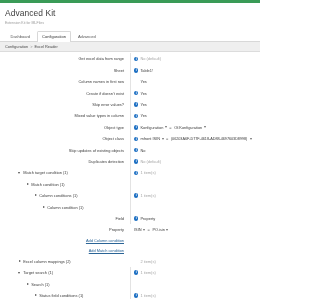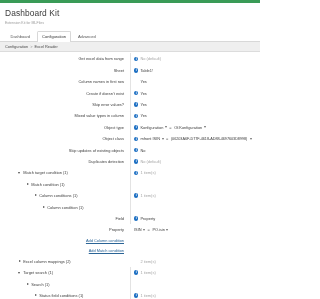--- a/index.html
+++ b/index.html
@@ -143,21 +143,21 @@
   .label.tree{justify-content:flex-start;padding-right:0;}
 </style>
 </head>
 <body>
 
 <div class="app">
 
   <div class="topbar"></div>
 
   <div class="header">
-    <div class="app-title">Dashboard Kit</div>
+    <div class="app-title">Advanced Kit</div>
     <div class="app-sub">Extension Kit for MI-Files</div>
   </div>
 
   <div class="tabstrip">
     <div class="tab">Dashboard</div>
     <div class="tab active">Configuration</div>
     <div class="tab">Advanced</div>
   </div>
 
   <div class="breadcrumb">

